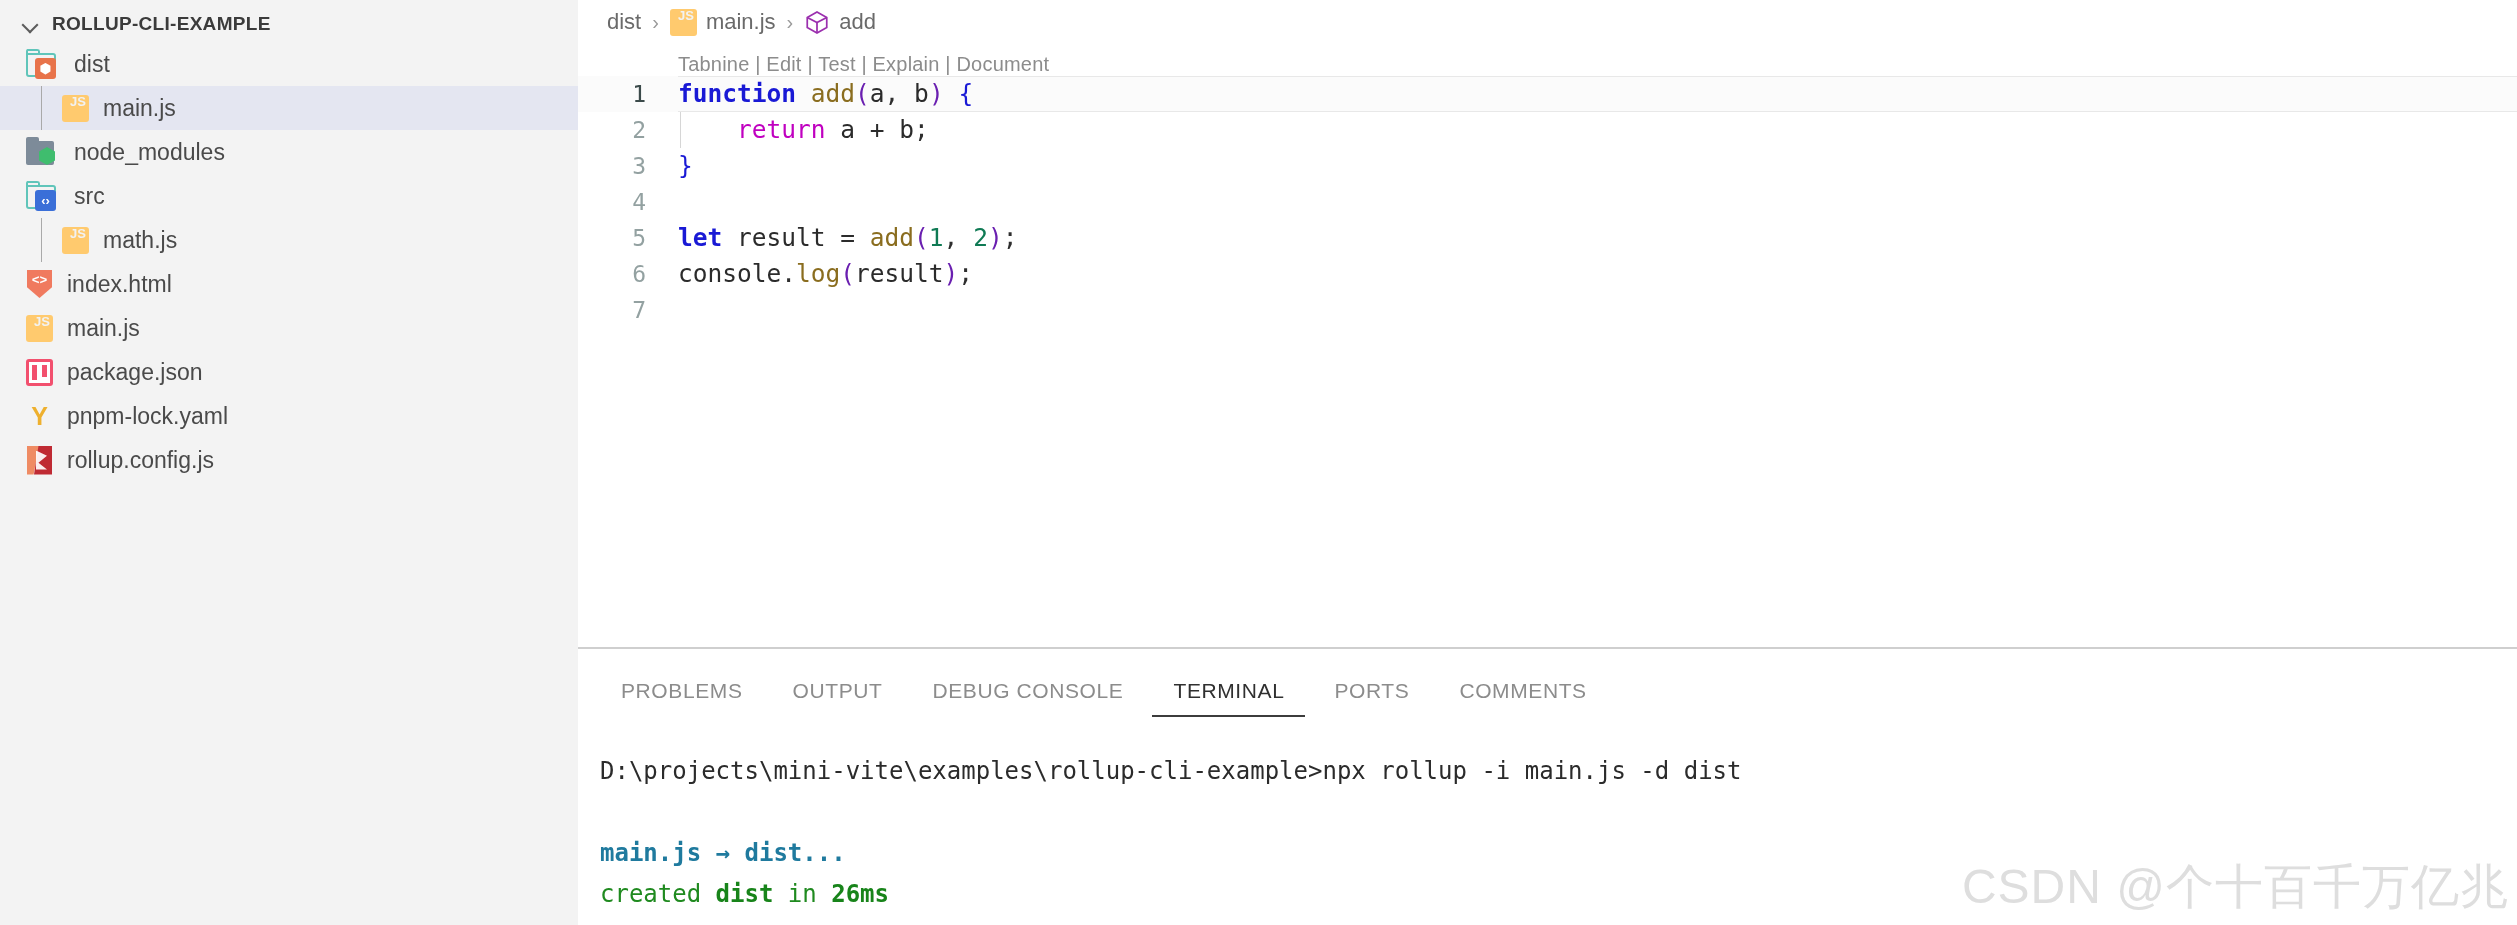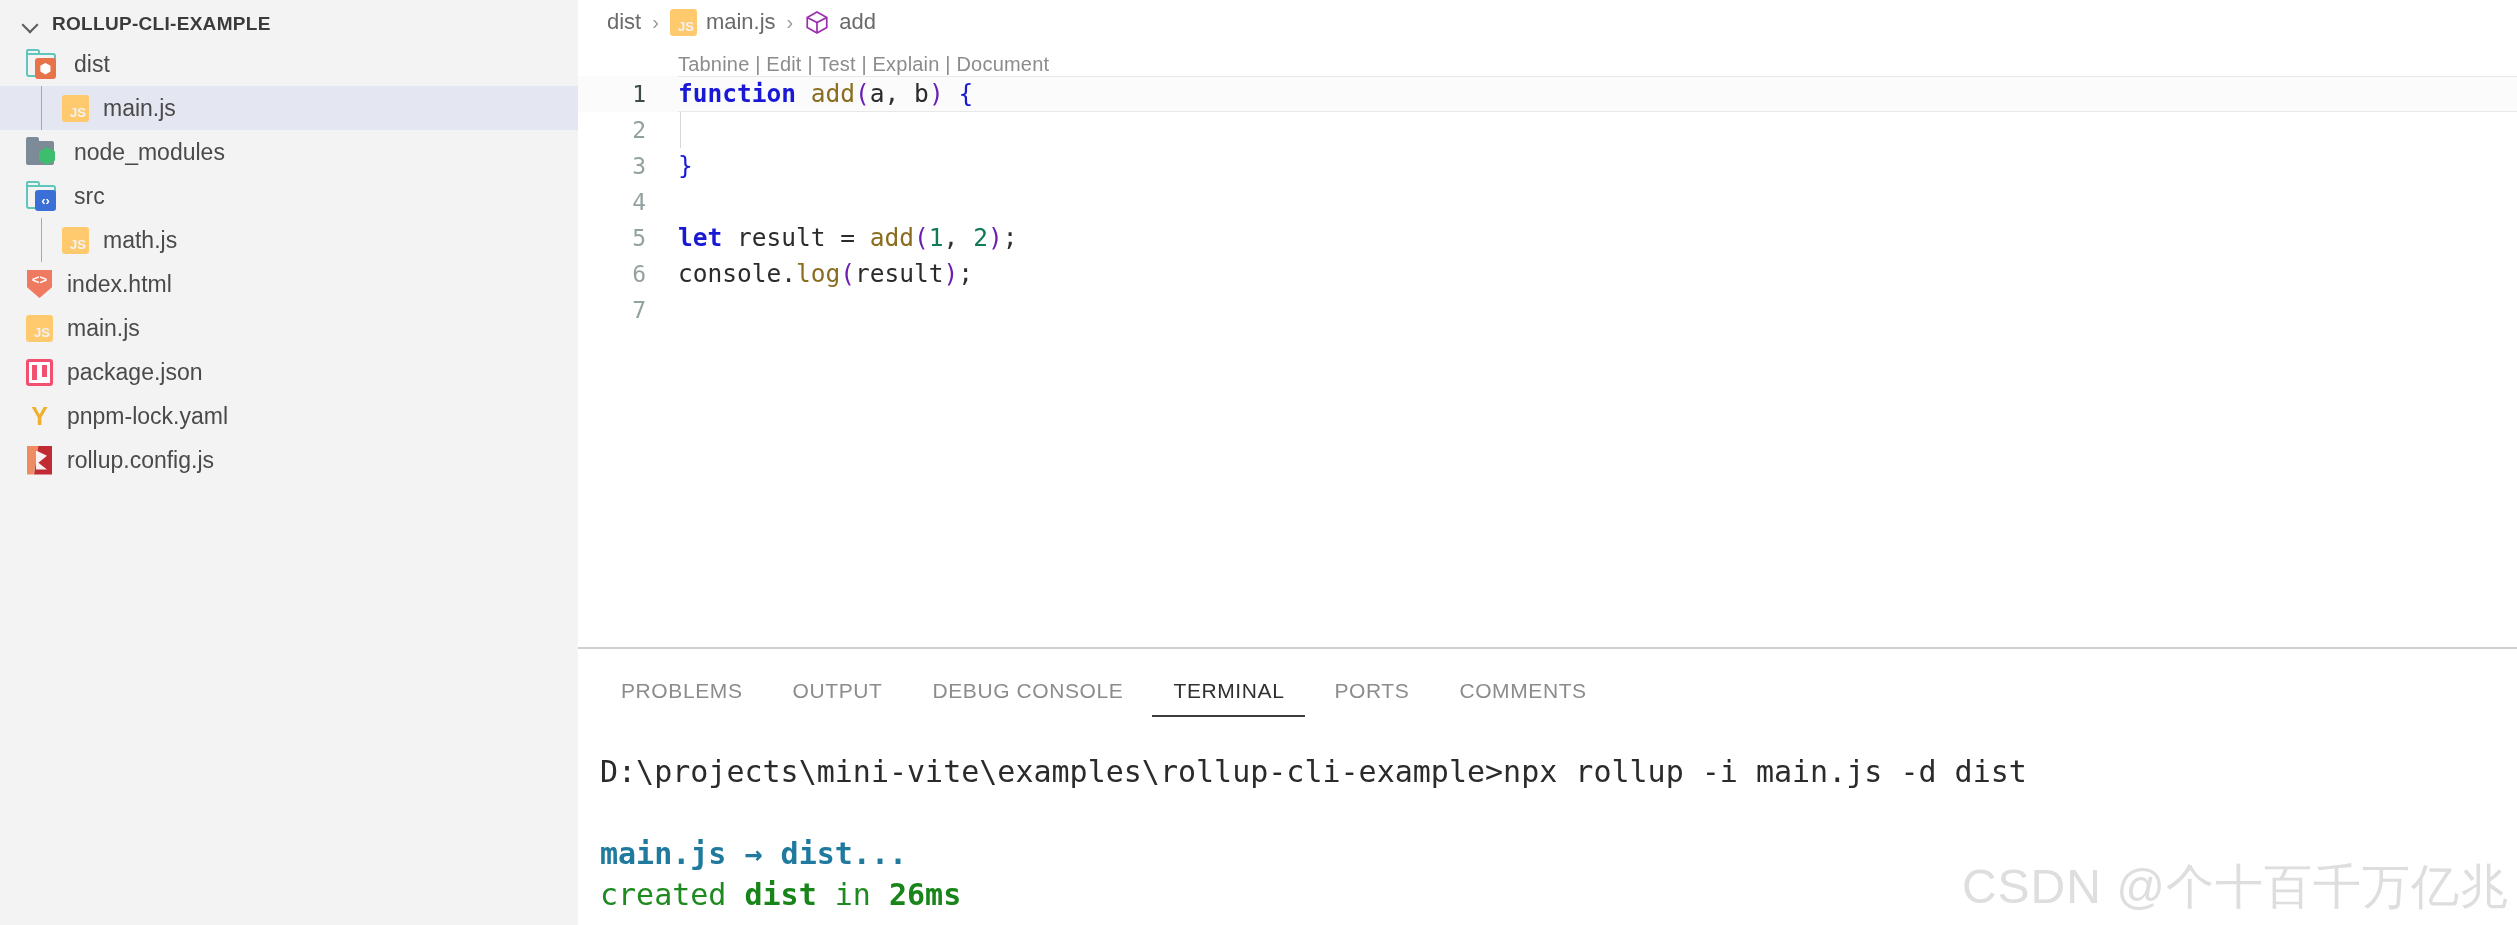--- a/index.html
+++ b/index.html
@@ -127,21 +127,20 @@
     background: #3fbd6e;
     clip-path: polygon(50% 0%, 100% 25%, 100% 75%, 50% 100%, 0% 75%, 0% 25%);
   }
 
   
   .js-ic {
     width: 27px; height: 27px;
     background: #ffca6e;
     border-radius: 3px;
     display: inline-flex;
-    align-items: flex-end;
     justify-content: flex-end;
   }
   .js-ic span {
     font-size: 13px; font-weight: bold; color: #f2f2f2;
     line-height: 1; padding: 0 3px 3px 0;
     font-family: "Liberation Sans", sans-serif;
   }
 
   
   .html-ic { width: 27px; height: 30px; }
@@ -315,21 +314,21 @@
     display: flex;
     align-items: flex-end;
   }
   .ptab.active {
     color: #303030;
     border-bottom-color: #3c3c3c;
   }
   #terminal {
     padding: 34px 0 0 22px;
     font-family: "DejaVu Sans Mono", "Liberation Mono", monospace;
-    font-size: 30px;
+    font-size: 24px;
     line-height: 41px;
     color: #2b2b2b;
     white-space: pre;
   }
   .term-blank { height: 41px; }
   .t-path { color: #2b2b2b; }
   .t-blue { color: #1f7a9e; font-weight: bold; }
   .t-green { color: #1f8a1f; }
   .t-green-b { color: #18841a; font-weight: bold; }
 
@@ -474,21 +473,21 @@
             <span>add</span>
           </span>
         </div>
 
       <div id="codelens">
         <span>Tabnine | Edit | Test | Explain | Document</span>
       </div>
 
       <div id="code">
           <div class="code-line active"><span class="ln">1</span><span class="code-txt"><span class="t-kw">function</span><span class="t-plain"> </span><span class="t-fn">add</span><span class="t-paren1">(</span><span class="t-plain">a</span><span class="t-punct">,</span><span class="t-plain"> </span><span class="t-plain">b</span><span class="t-paren1">)</span><span class="t-plain"> </span><span class="t-brace">{</span></span></div>
-          <div class="code-line"><span class="ln">2</span><span class="ind-guide"></span></div>
+          <div class="code-line"><span class="ln">2</span><span class="code-txt"><span class="t-plain">    </span><span class="t-ret">return</span><span class="t-plain"> a </span><span class="t-plain">+</span><span class="t-plain"> b</span><span class="t-punct">;</span></span><span class="ind-guide"></span></div>
           <div class="code-line"><span class="ln">3</span><span class="code-txt"><span class="t-brace">}</span></span></div>
           <div class="code-line"><span class="ln">4</span><span class="code-txt"><span class="t-plain"></span></span></div>
           <div class="code-line"><span class="ln">5</span><span class="code-txt"><span class="t-kw">let</span><span class="t-plain"> result </span><span class="t-plain">=</span><span class="t-plain"> </span><span class="t-fn">add</span><span class="t-paren1">(</span><span class="t-num">1</span><span class="t-punct">,</span><span class="t-plain"> </span><span class="t-num">2</span><span class="t-paren1">)</span><span class="t-punct">;</span></span></div>
           <div class="code-line"><span class="ln">6</span><span class="code-txt"><span class="t-plain">console</span><span class="t-punct">.</span><span class="t-prop">log</span><span class="t-paren1">(</span><span class="t-plain">result</span><span class="t-paren1">)</span><span class="t-punct">;</span></span></div>
           <div class="code-line"><span class="ln">7</span><span class="code-txt"><span class="t-plain"></span></span></div>
         </div>
     </div>
 
     <div id="panel">
       <div id="panel-tabs">

